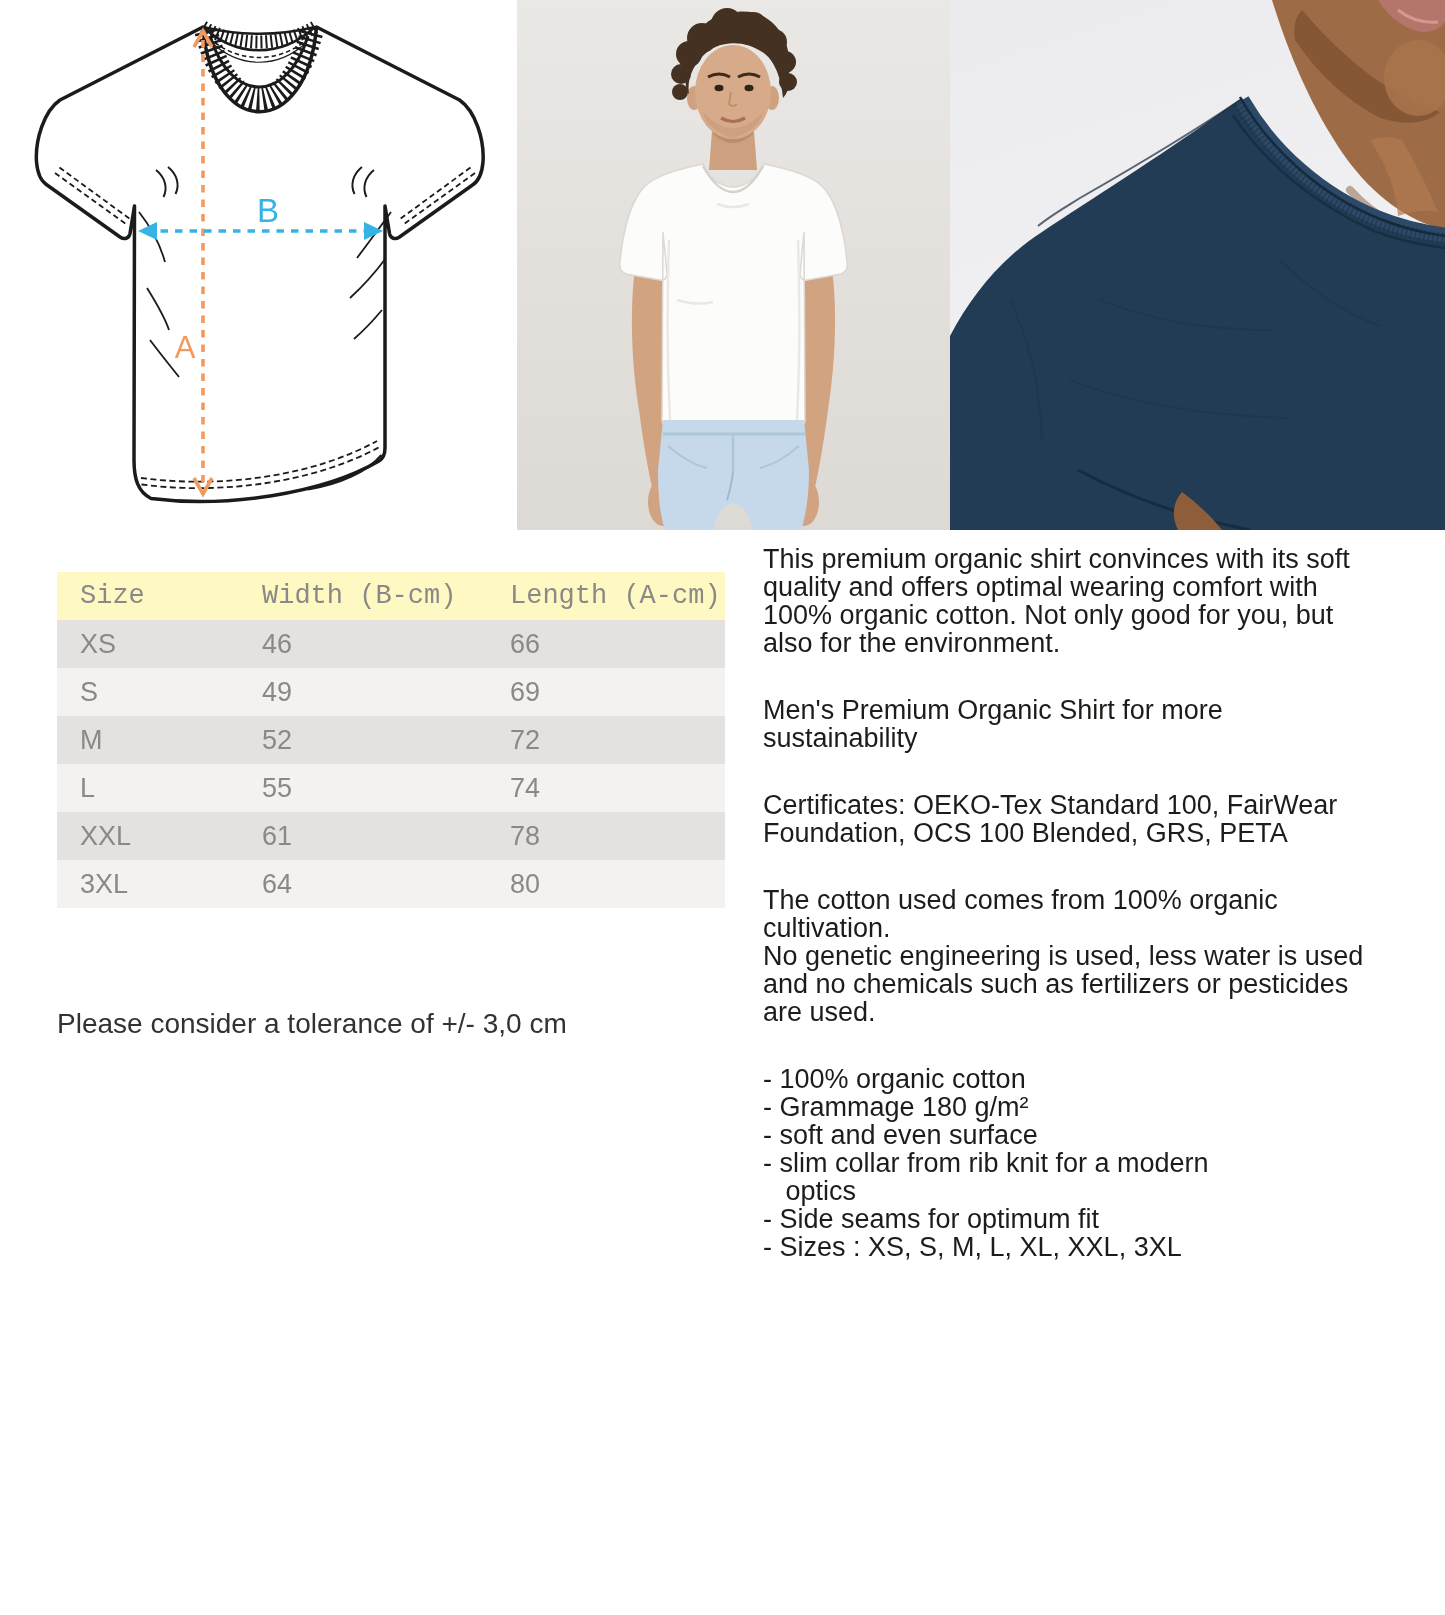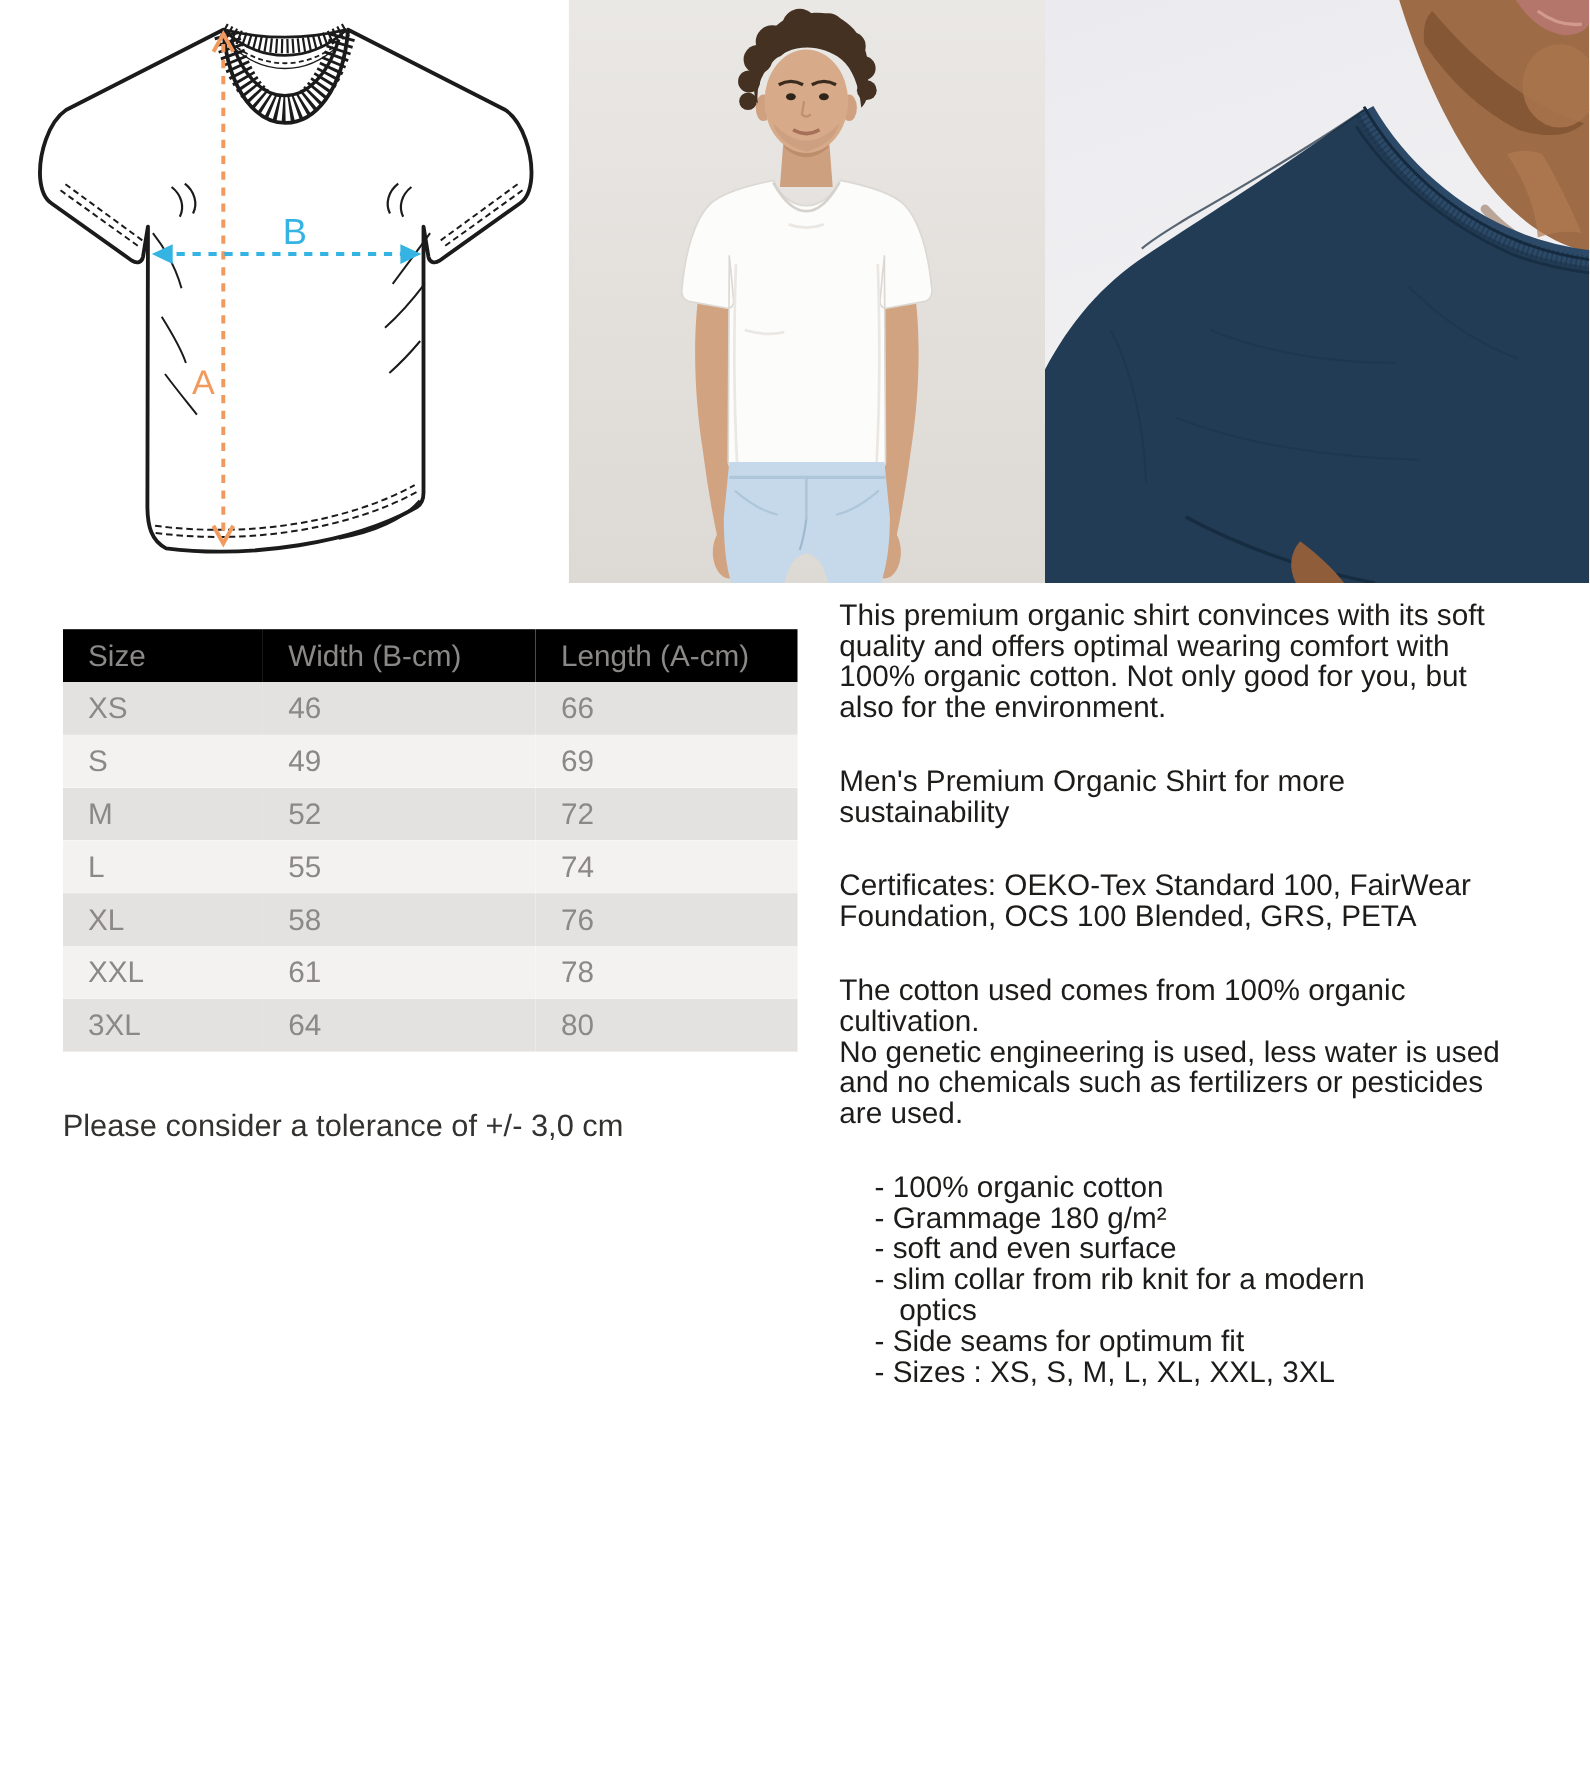--- a/index.html
+++ b/index.html
@@ -9,31 +9,31 @@
   
   .diagram-box{position:absolute;left:30px;top:0;width:470px;height:510px;}
   .photo-model{position:absolute;left:517px;top:0;width:433px;height:530px;}
   .photo-detail{position:absolute;left:950px;top:0;width:495px;height:530px;}
 
   
   .size-table{position:absolute;left:57px;top:572px;width:668px;border-collapse:collapse;
               table-layout:fixed;font-size:27px;color:#8b8987;}
   .size-table th,.size-table td{height:48px;padding:0 0 0 23px;text-align:left;
               font-weight:400;vertical-align:middle;white-space:nowrap;overflow:hidden;}
-  .size-table thead tr{background:#000000;}
+  .size-table thead tr{background:#fef9c3;font-family:Liberation Mono, monospace;}
   .size-table tbody tr:nth-child(odd){background:#e4e2e0;}
   .size-table tbody tr:nth-child(even){background:#f4f2f0;}
 
   .tolerance{position:absolute;left:57px;top:1008px;font-size:28px;color:#333230;margin:0;}
 
   
   .description{position:absolute;left:763px;top:545px;width:618px;font-size:27px;
                line-height:28px;color:#1d1c1a;}
   .description p{margin:0 0 39px 0;white-space:pre-line;}
-  .description .bullet{white-space:pre-wrap;margin-left:32px;}
+  .description .bullet{white-space:pre-wrap;}
 </style>
 </head>
 <body>
 
 <div class="page">
 
   <div class="diagram-box">
     <svg width="470" height="510" viewBox="0 0 470 510">
 
       <path d="M 173 27 L 30 100 C 14 111, 5 140, 6.5 162 C 7.5 174, 11.5 181.5, 17 185
@@ -218,25 +218,20 @@
         <td>M</td>
         <td>52</td>
         <td>72</td>
       </tr>
       <tr>
         <td>L</td>
         <td>55</td>
         <td>74</td>
       </tr>
       <tr>
-        <td>XL</td>
-        <td>58</td>
-        <td>76</td>
-      </tr>
-      <tr>
         <td>XXL</td>
         <td>61</td>
         <td>78</td>
       </tr>
       <tr>
         <td>3XL</td>
         <td>64</td>
         <td>80</td>
       </tr>
     </tbody>

